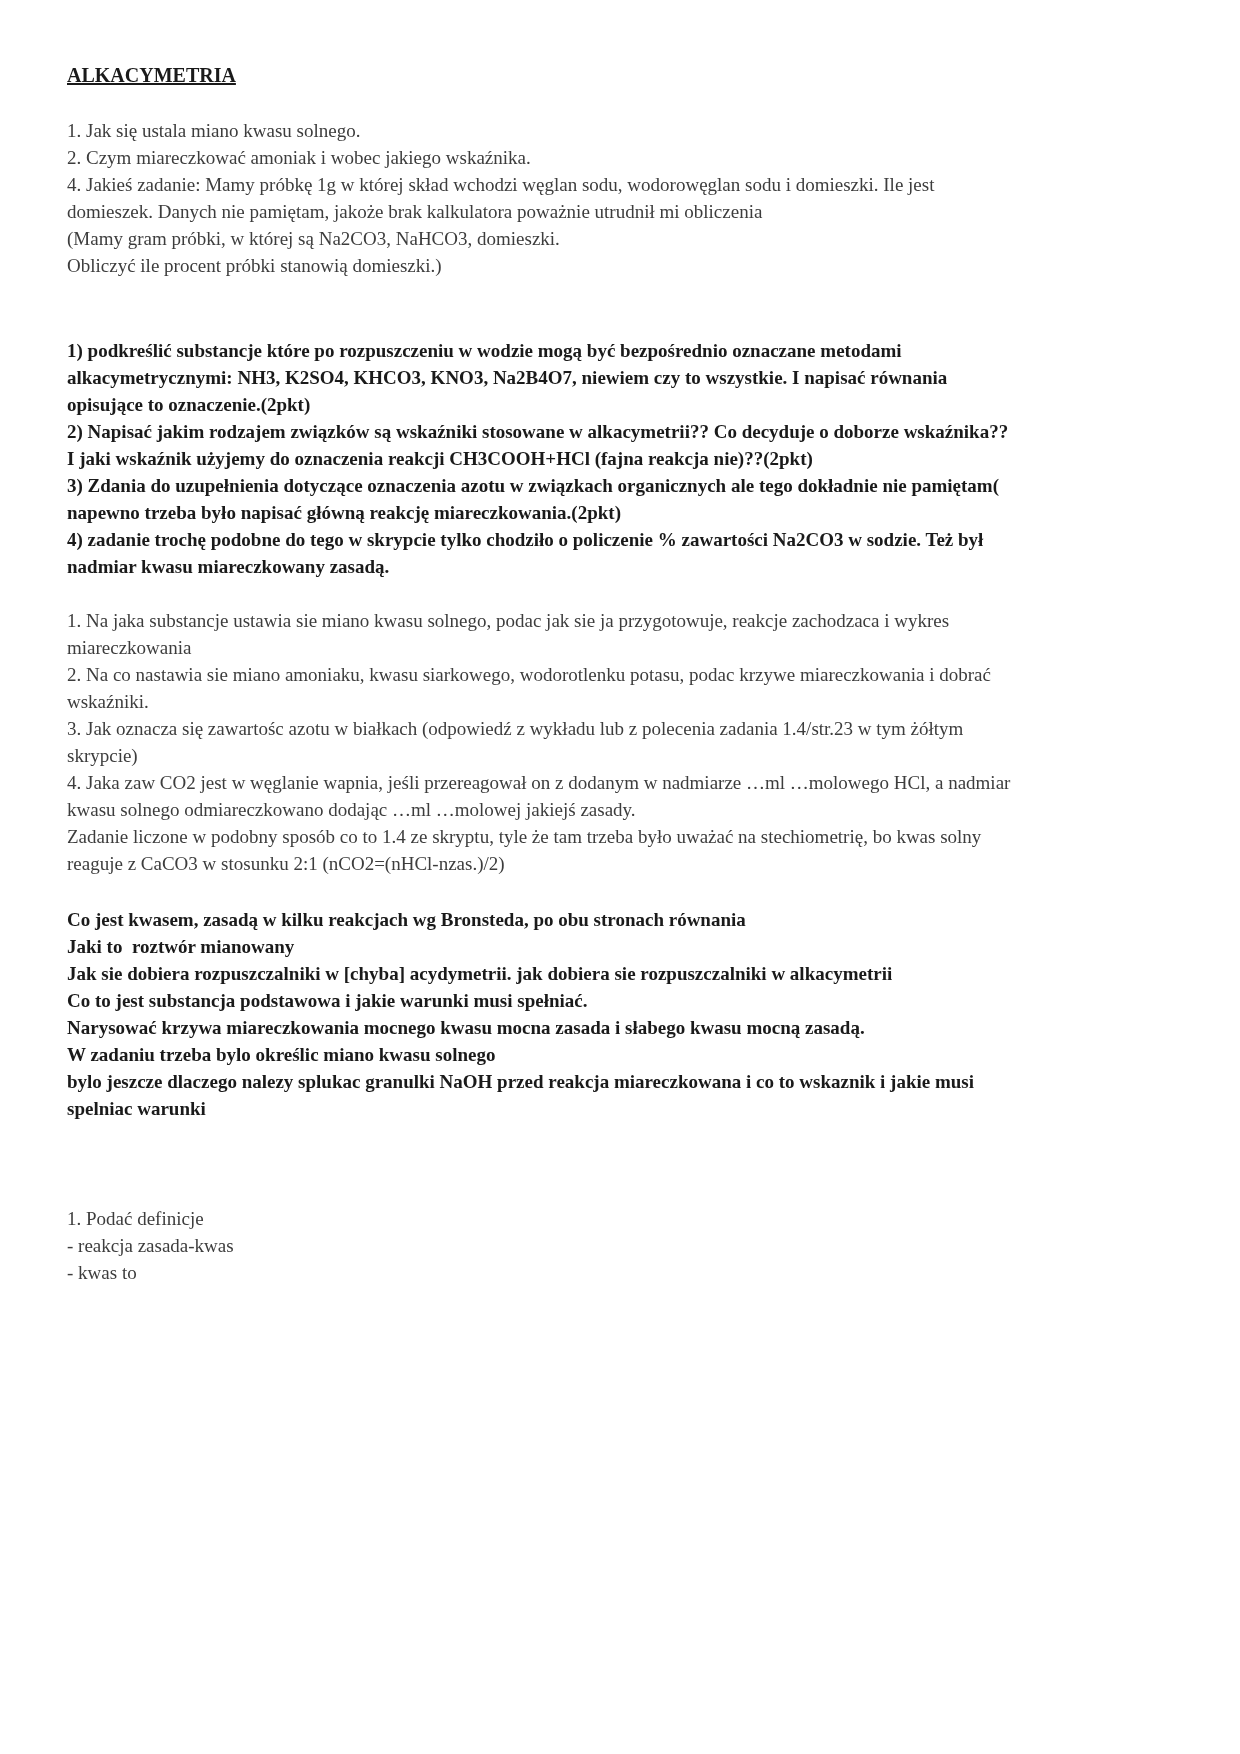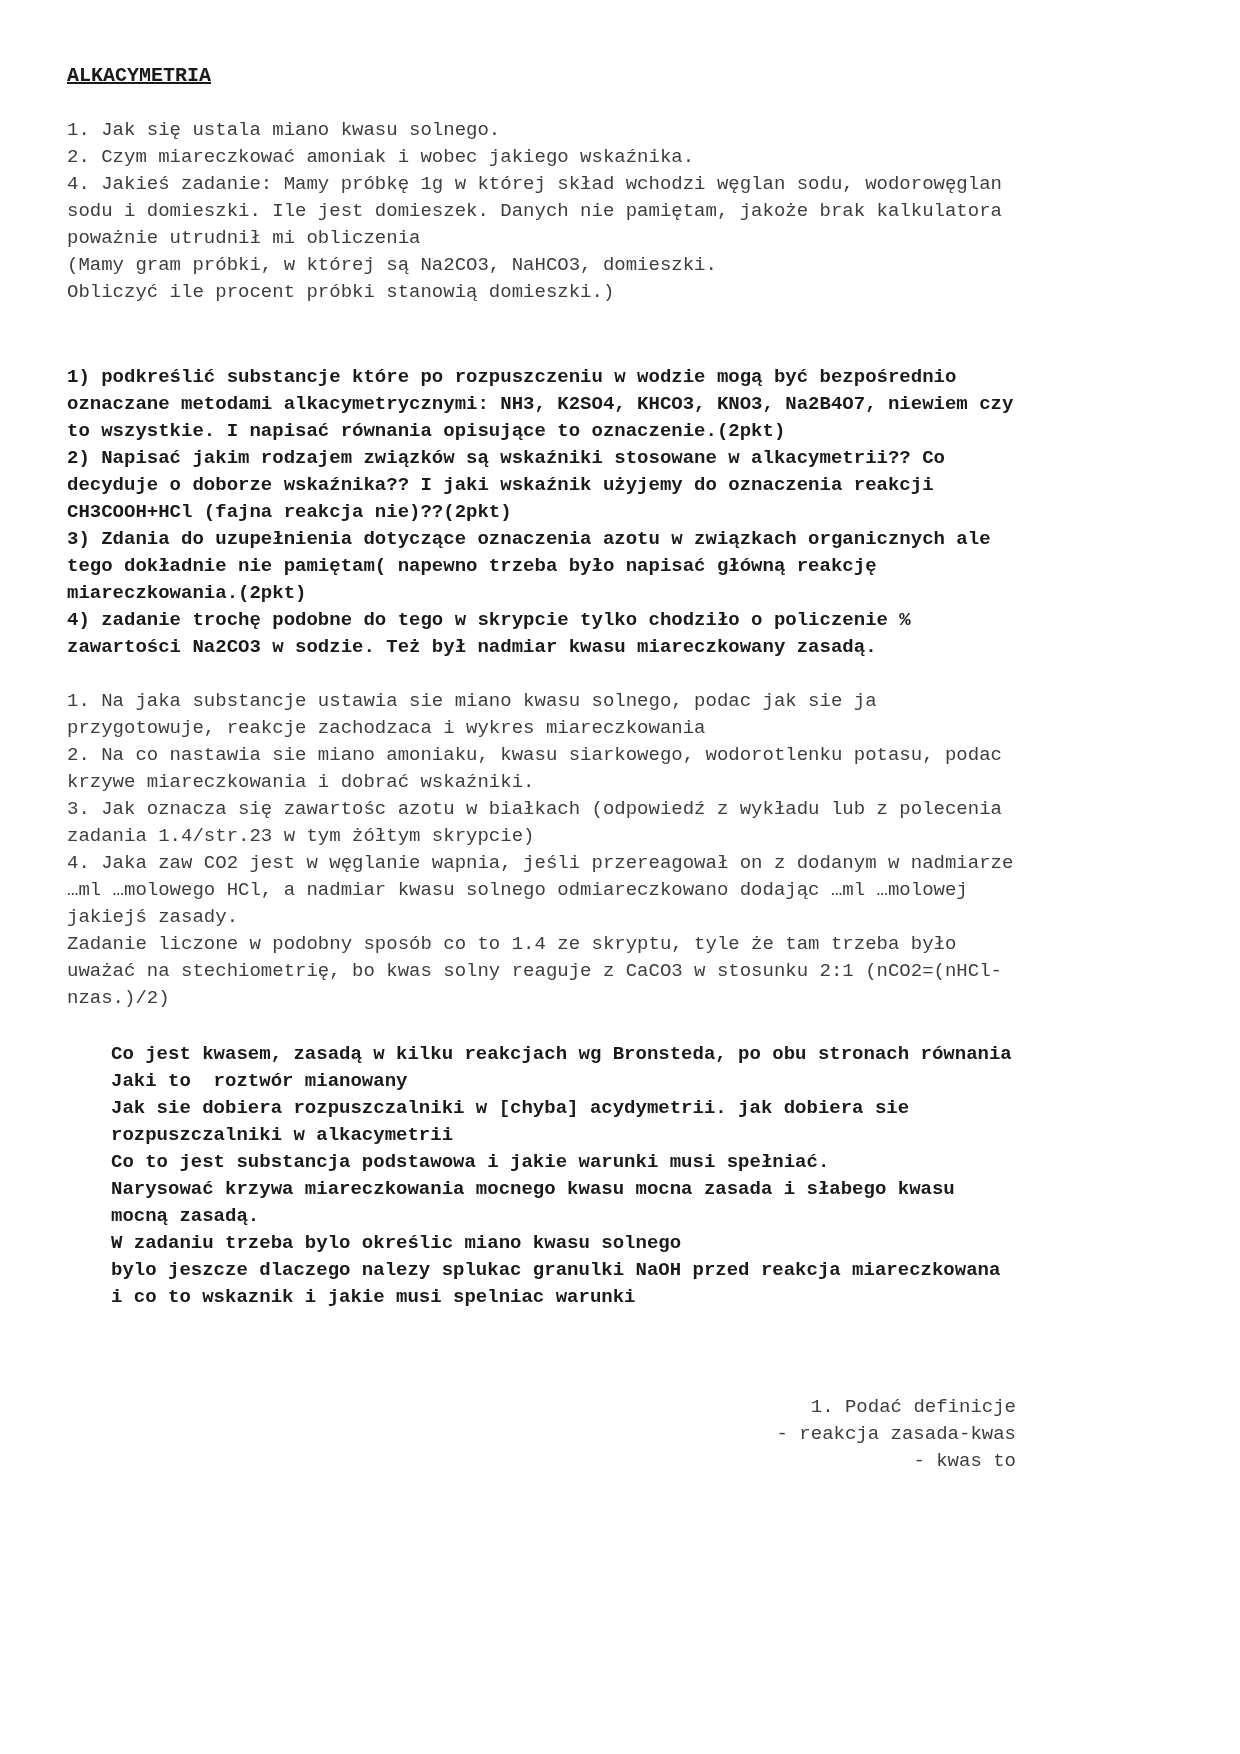--- a/index.html
+++ b/index.html
@@ -9,21 +9,21 @@
   }
   body {
     width: 1240px;
     min-height: 1754px;
   }
   .page {
     box-sizing: border-box;
     width: 1214px;
     min-height: 1754px;
     padding: 62px 198px 88px 67px;
-    font-family: Liberation Mono, monospace;
+    font-family: Liberation Serif, serif;
     font-size: 19px;
     line-height: 27px;
     color: #3d3d3d;
   }
   .doc-title {
     font-size: 20px;
     font-weight: bold;
     text-decoration: underline;
     color: #1a1a1a;
     margin: 0 0 28px 0;
@@ -32,22 +32,22 @@
   .sec p {
     margin: 0;
     white-space: pre-wrap;
   }
   .sec-bold {
     font-weight: bold;
     color: #1a1a1a;
   }
   .gap-after-intro   { margin-top: 58px; }
   .gap-after-exam    { margin-top: 27px; }
-  .gap-after-oral    { margin-top: 29px; margin-left: 44px; }
-  .gap-after-topics  { margin-top: 83px; text-align: right; }
+  .gap-after-oral    { margin-top: 29px; }
+  .gap-after-topics  { margin-top: 83px; }
 </style>
 </head>
 <body>
 
 <div class="page">
 
   <h1 class="doc-title">ALKACYMETRIA</h1>
 
   <div class="sec">
     <p>1. Jak się ustala miano kwasu solnego.</p>

